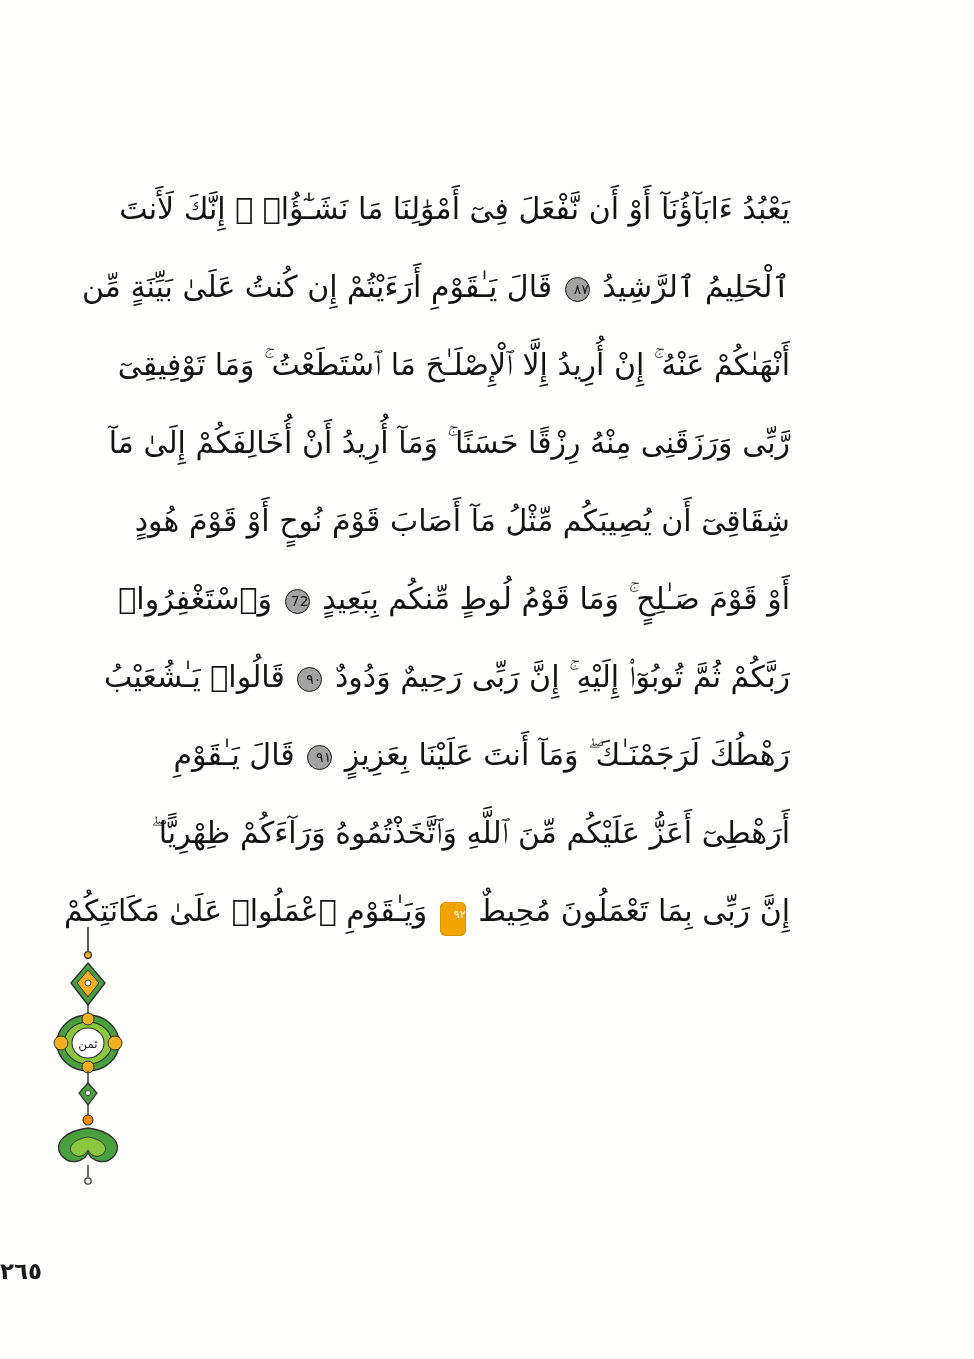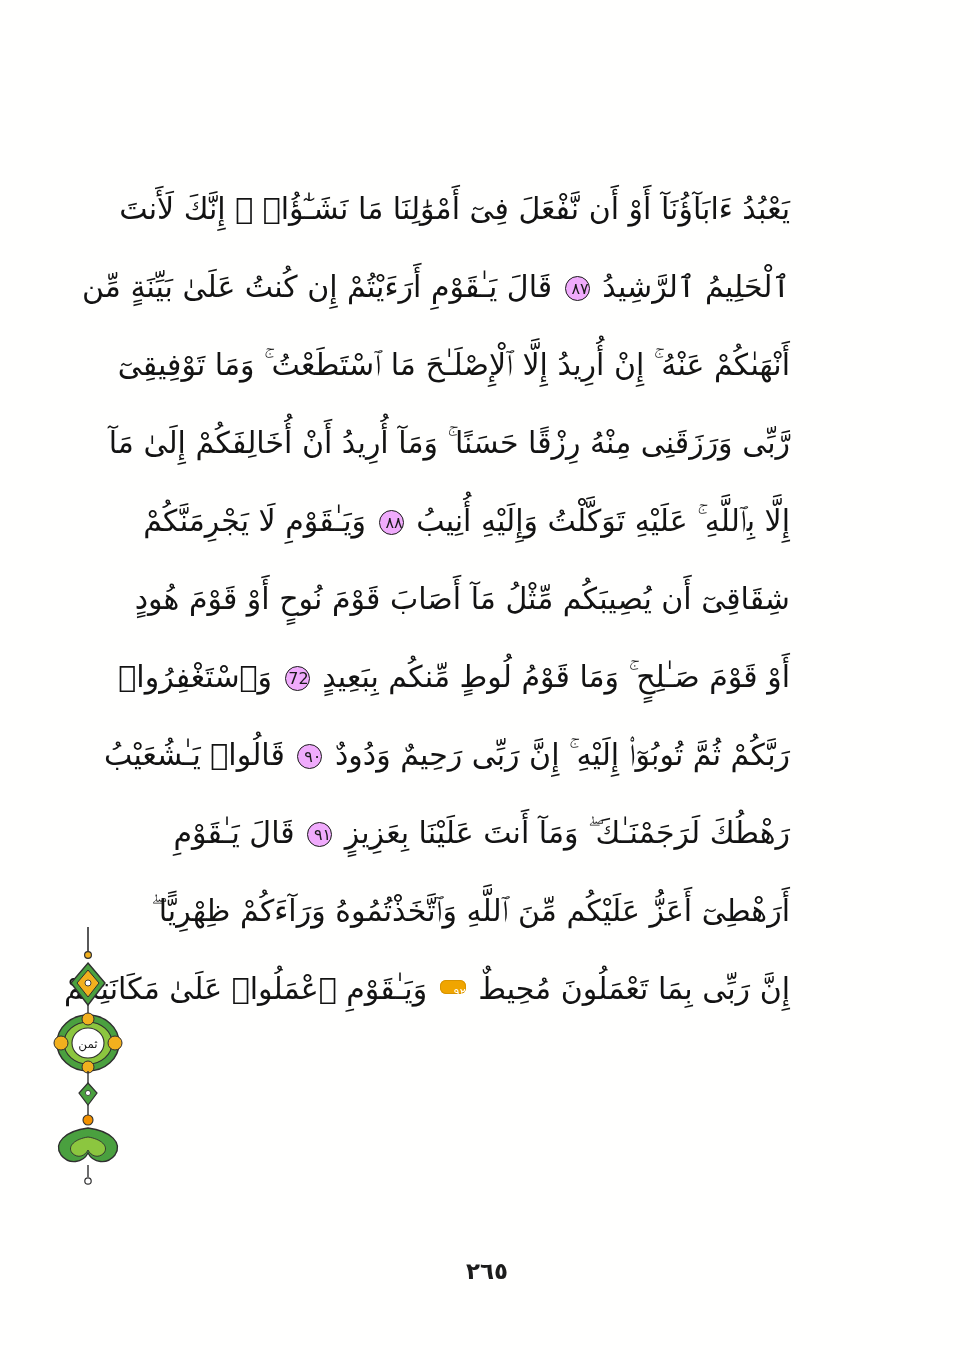--- a/index.html
+++ b/index.html
@@ -47,34 +47,34 @@
   }
 
   
   .ayah {
     display: inline-block;
     width: 23px;
     height: 23px;
     line-height: 23px;
     border: 1.6px solid #1a1a1a;
     border-radius: 50%;
-    font-size: 16px;
+    font-size: 14px;
     font-family: "DejaVu Sans", sans-serif;
     text-align: center;
     vertical-align: 3px;
     margin: 0 3px;
     color: #1a1a1a;
-    background: #f0abfc;
+    background: #a3a3a3;
   }
   .ayah.gold {
     border: none;
     background: #f0a500;
     color: #ffffff;
     width: 26px;
-    height: 14px;
+    height: 34px;
     line-height: 26px;
     font-size: 11px;
     border-radius: 6px;
     box-shadow: 0 0 0 1px #d89400 inset;
   }
 
   
   .ornament {
     position: absolute;
     left: 45px;
@@ -83,39 +83,38 @@
     height: 270px;
     text-decoration: underline;
   }
 
   
   .page-number {
     position: absolute;
     left: 0;
     right: 0;
     top: 1258px;
-    text-align: center;
+    text-align: left;
     font-family: "DejaVu Sans", sans-serif;
     font-size: 23px;
     font-weight: bold;
     color: #1c1c1c;
     letter-spacing: 1px;
   }
 </style>
 </head>
 <body>
 
 <div class="page">
 
   <div class="mushaf-text" id="text-block">
       <div class="line" id="line-1"><span class="t">يَعْبُدُ ءَابَآؤُنَآ أَوْ أَن نَّفْعَلَ فِىٓ أَمْوَٰلِنَا مَا نَشَـٰٓؤُا۟ ۖ إِنَّكَ لَأَنتَ</span> </div>
       <div class="line" id="line-2"><span class="t">ٱلْحَلِيمُ ٱلرَّشِيدُ</span> <span class="ayah">٨٧</span> <span class="t">قَالَ يَـٰقَوْمِ أَرَءَيْتُمْ إِن كُنتُ عَلَىٰ بَيِّنَةٍ مِّن</span> </div>
       <div class="line" id="line-4"><span class="t">أَنْهَىٰكُمْ عَنْهُ ۚ إِنْ أُرِيدُ إِلَّا ٱلْإِصْلَـٰحَ مَا ٱسْتَطَعْتُ ۚ وَمَا تَوْفِيقِىٓ</span> </div>
       <div class="line" id="line-3"><span class="t">رَّبِّى وَرَزَقَنِى مِنْهُ رِزْقًا حَسَنًا ۚ وَمَآ أُرِيدُ أَنْ أُخَالِفَكُمْ إِلَىٰ مَآ</span> </div>
-      <div class="line" id="line-5"><span class="t">إِلَّا بِٱللَّهِ ۚ عَلَيْهِ تَوَكَّلْتُ وَإِلَيْهِ أُنِيبُ</span> <span class="ayah">٨٨</span> <span class="t">وَيَـٰقَوْمِ لَا يَجْرِمَنَّكُمْ</span> </div>
       <div class="line" id="line-6"><span class="t">شِقَاقِىٓ أَن يُصِيبَكُم مِّثْلُ مَآ أَصَابَ قَوْمَ نُوحٍ أَوْ قَوْمَ هُودٍ</span> </div>
       <div class="line" id="line-7"><span class="t">أَوْ قَوْمَ صَـٰلِحٍ ۚ وَمَا قَوْمُ لُوطٍ مِّنكُم بِبَعِيدٍ</span> <span class="ayah">72</span> <span class="t">وَٱسْتَغْفِرُوا۟</span> </div>
       <div class="line" id="line-8"><span class="t">رَبَّكُمْ ثُمَّ تُوبُوٓا۟ إِلَيْهِ ۚ إِنَّ رَبِّى رَحِيمٌ وَدُودٌ</span> <span class="ayah">٩٠</span> <span class="t">قَالُوا۟ يَـٰشُعَيْبُ</span> </div>
       <div class="line" id="line-10"><span class="t">رَهْطُكَ لَرَجَمْنَـٰكَ ۖ وَمَآ أَنتَ عَلَيْنَا بِعَزِيزٍ</span> <span class="ayah">٩١</span> <span class="t">قَالَ يَـٰقَوْمِ</span> </div>
       <div class="line" id="line-11"><span class="t">أَرَهْطِىٓ أَعَزُّ عَلَيْكُم مِّنَ ٱللَّهِ وَٱتَّخَذْتُمُوهُ وَرَآءَكُمْ ظِهْرِيًّا ۖ</span> </div>
       <div class="line" id="line-12"><span class="t">إِنَّ رَبِّى بِمَا تَعْمَلُونَ مُحِيطٌ</span> <span class="ayah gold">٩٢</span> <span class="t">وَيَـٰقَوْمِ ٱعْمَلُوا۟ عَلَىٰ مَكَانَتِكُمْ</span> </div>
     </div>
 
   <div class="ornament">
     <svg viewBox="0 0 86 270" width="86" height="270" xmlns="http://www.w3.org/2000/svg">

